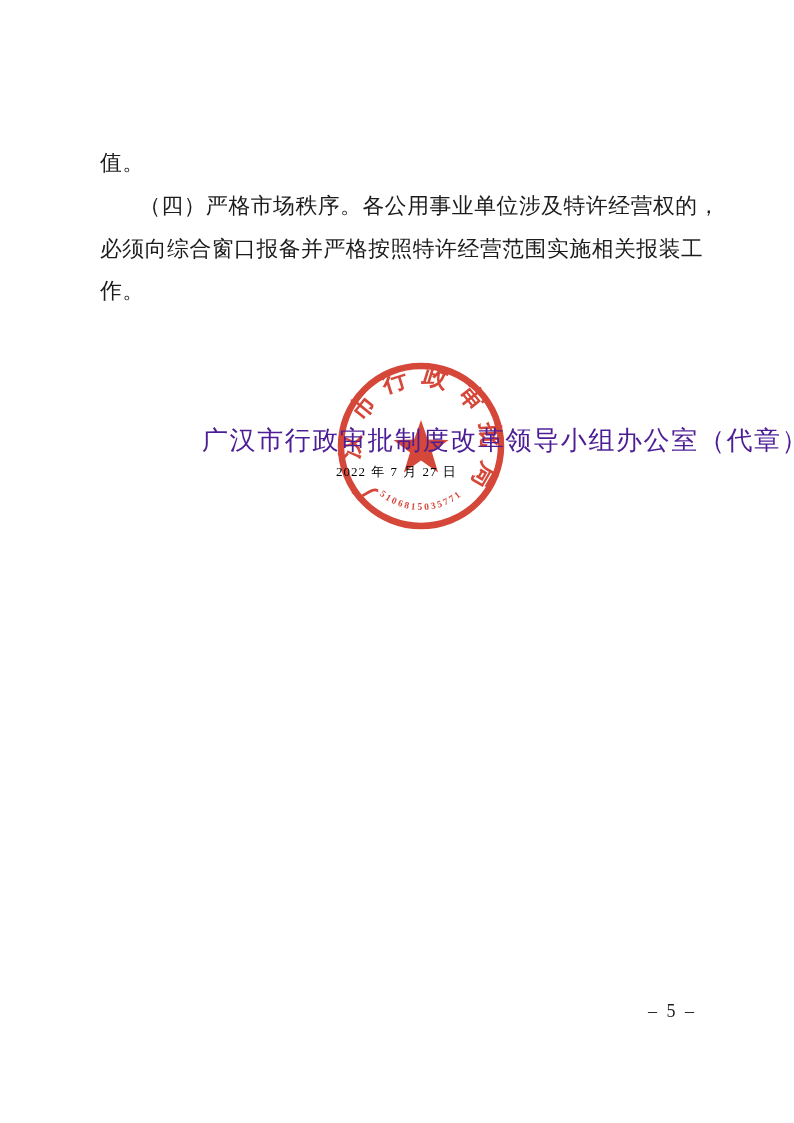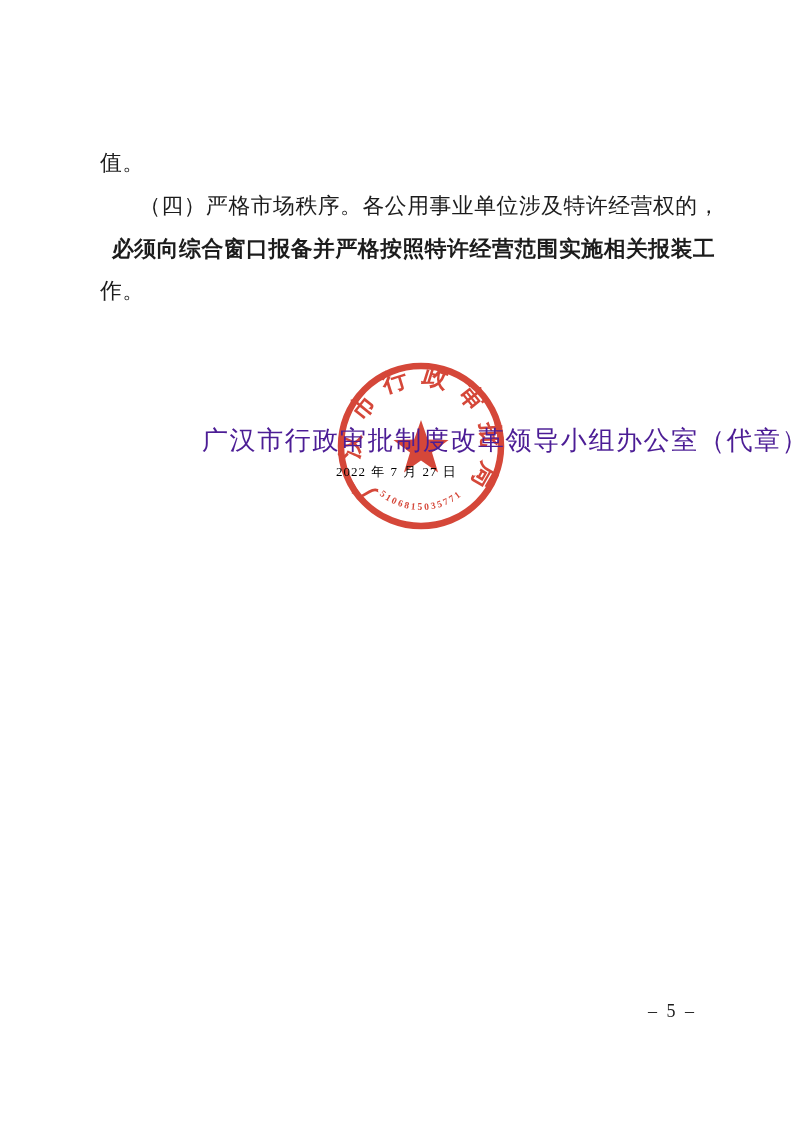--- a/index.html
+++ b/index.html
@@ -19,21 +19,21 @@
   .body-line {
     position: absolute;
     font-size: 21.8px;
     letter-spacing: 0.55px;
     white-space: nowrap;
     z-index: 2;
     color: #1c1c1c;
   }
   .line-1 { left: 100px; top: 148px; }
   .line-2 { left: 132px; top: 191px; margin-left: 7px; }
-  .line-3 { left: 112px; top: 234px; font-weight: bold; }
+  .line-3 { left: 100px; top: 234px; }
   .line-4 { left: 100px; top: 276px; }
 
   .seal {
     position: absolute;
     left: 336px;
     top: 361px;
     width: 170px;
     height: 170px;
     z-index: 1;
     opacity: 0.93;

